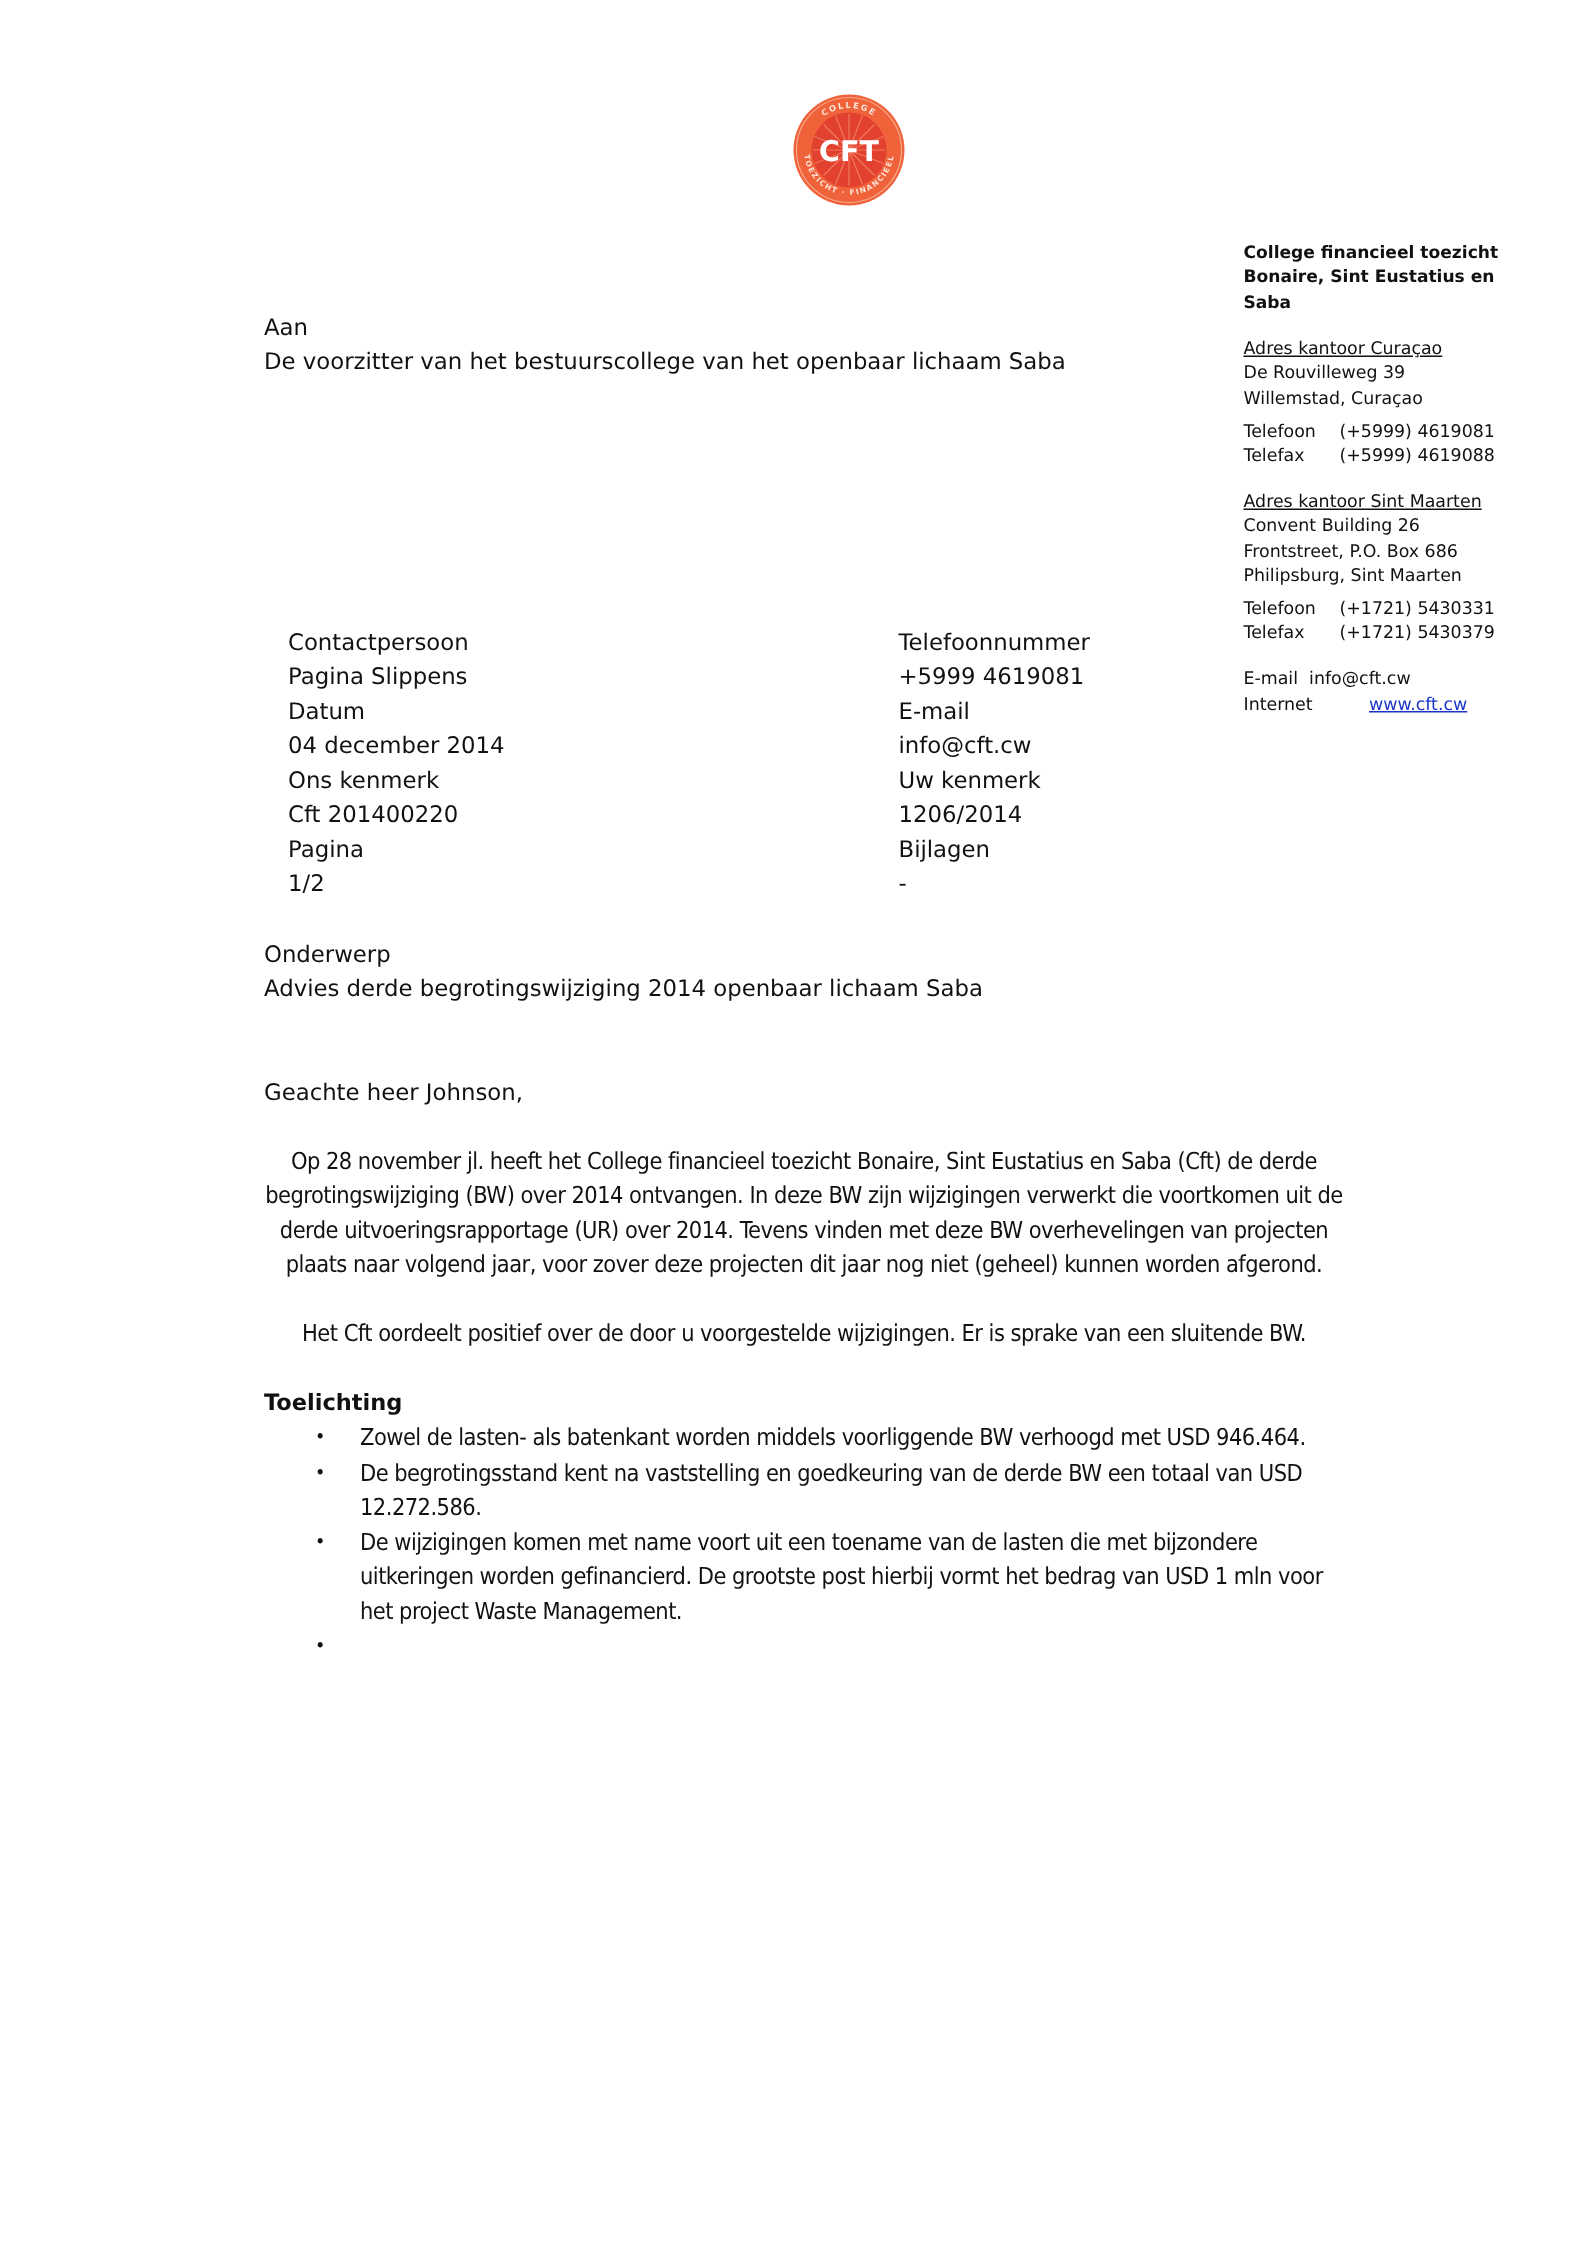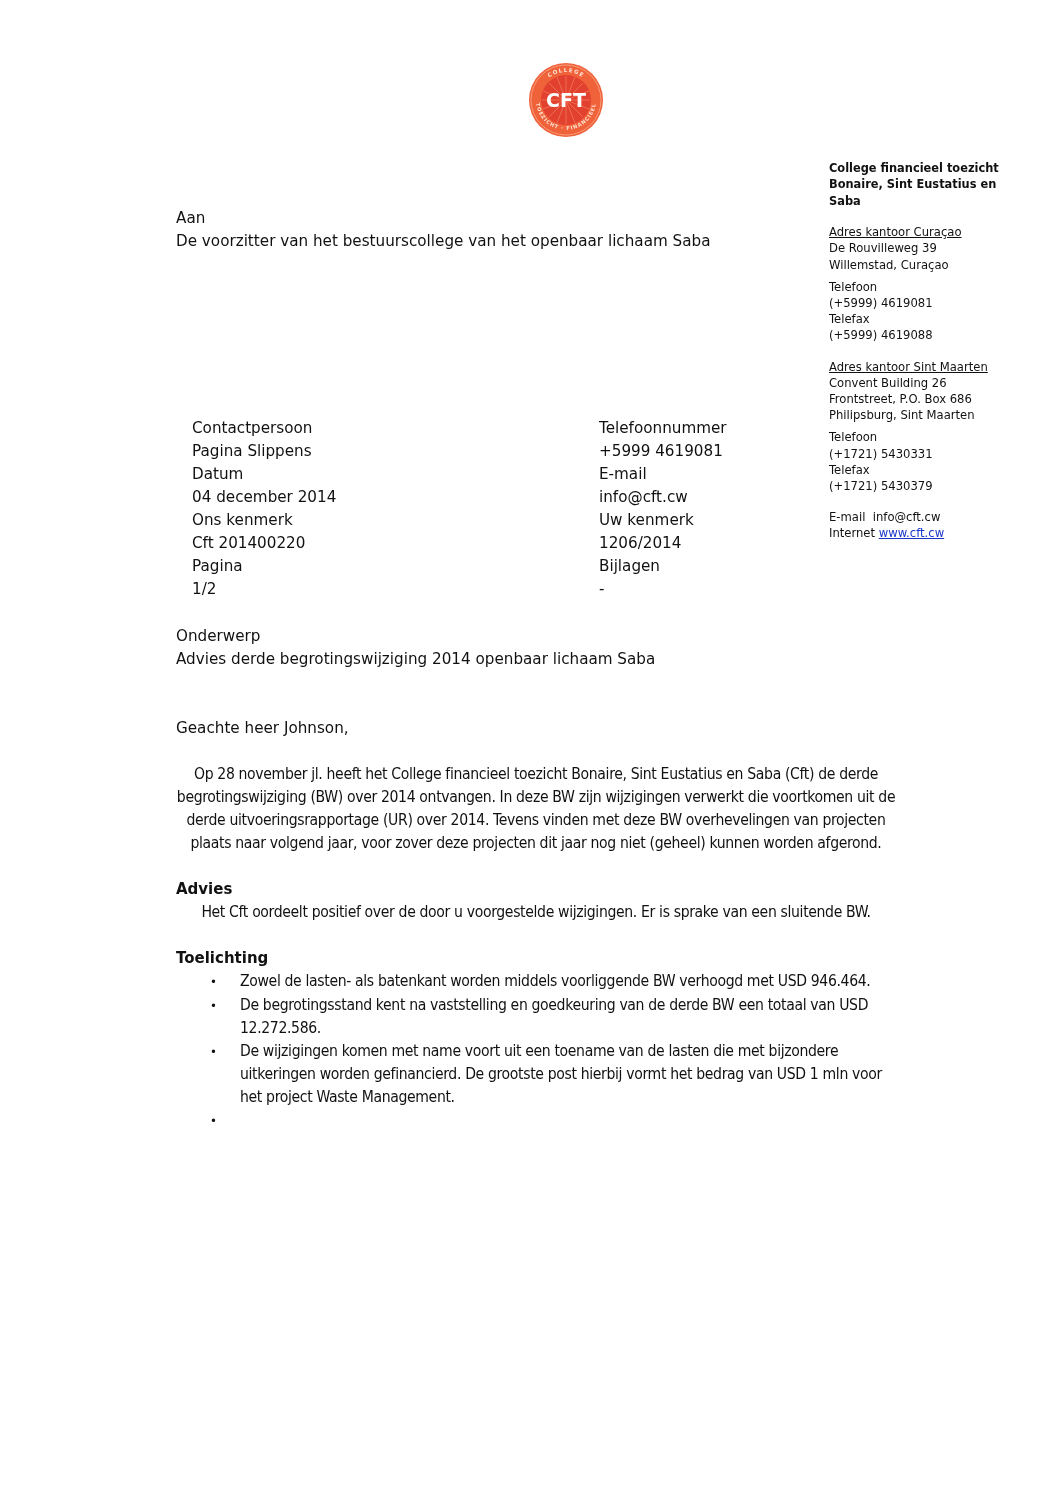--- a/index.html
+++ b/index.html
@@ -7,25 +7,25 @@
            font-family: "DejaVu Sans", sans-serif; color: #111111; }
     .abs { position: absolute; }
 
     
     .logo { left: 528px; top: 62px; width: 76px; height: 76px; }
 
     
     .sidebar { left: 829px; top: 160px; width: 200px; font-size: 11.6px; line-height: 16.2px; color: #111; }
     .sidebar .org { font-weight: bold; font-size: 11.4px; line-height: 16.4px; }
     .sidebar .addr-head { text-decoration: underline; }
-    .sidebar .row { display: flex; flex-direction: column; }
+    .sidebar .row { display: flex; }
     .sidebar .row .k { width: 64px; }
     .sidebar .gap-s { height: 6px; }
     .sidebar .gap-m { height: 15px; }
-    .sidebar a { color: #1a35c8; text-decoration: underline; }
+    .sidebar a { color: #1a35c8; text-decoration: underline; margin-left: 34px; }
 
     
     .main { font-size: 15.2px; line-height: 23px; color: #111; }
     .aan { left: 176px; top: 207px; }
     .meta { left: 176px; top: 417px; width: 560px; }
     .meta .col { position: absolute; top: 0; margin-left: 16px; }
     .meta .col.left { left: 0; }
     .meta .col.right { left: 407px; }
     .subject { left: 176px; top: 625px; }
     .salutation { left: 176px; top: 717px; }
@@ -147,21 +147,20 @@
   <div>Onderwerp</div>
   <div>Advies derde begrotingswijziging 2014 openbaar lichaam Saba</div>
 </div>
 
 <div class="abs main salutation">Geachte heer Johnson,</div>
 
 <div class="abs body-text">
   <p>Op 28 november jl. heeft het College financieel toezicht Bonaire, Sint Eustatius en Saba (Cft) de derde begrotingswijziging (BW) over 2014 ontvangen. In deze BW zijn wijzigingen verwerkt die voortkomen uit de derde uitvoeringsrapportage (UR) over 2014. Tevens vinden met deze BW overhevelingen van projecten plaats naar volgend jaar, voor zover deze projecten dit jaar nog niet (geheel) kunnen worden afgerond.</p>
 
   <div class="section">
-    <h3>Advies</h3>
     <p>Het Cft oordeelt positief over de door u voorgestelde wijzigingen. Er is sprake van een sluitende BW.</p>
   </div>
 
   <div class="section">
     <h3>Toelichting</h3>
     <ul class="bullets">
       <li>
         <span class="dot">•</span>
         <span>Zowel de lasten- als batenkant worden middels voorliggende BW verhoogd met USD 946.464.</span>
       </li>

